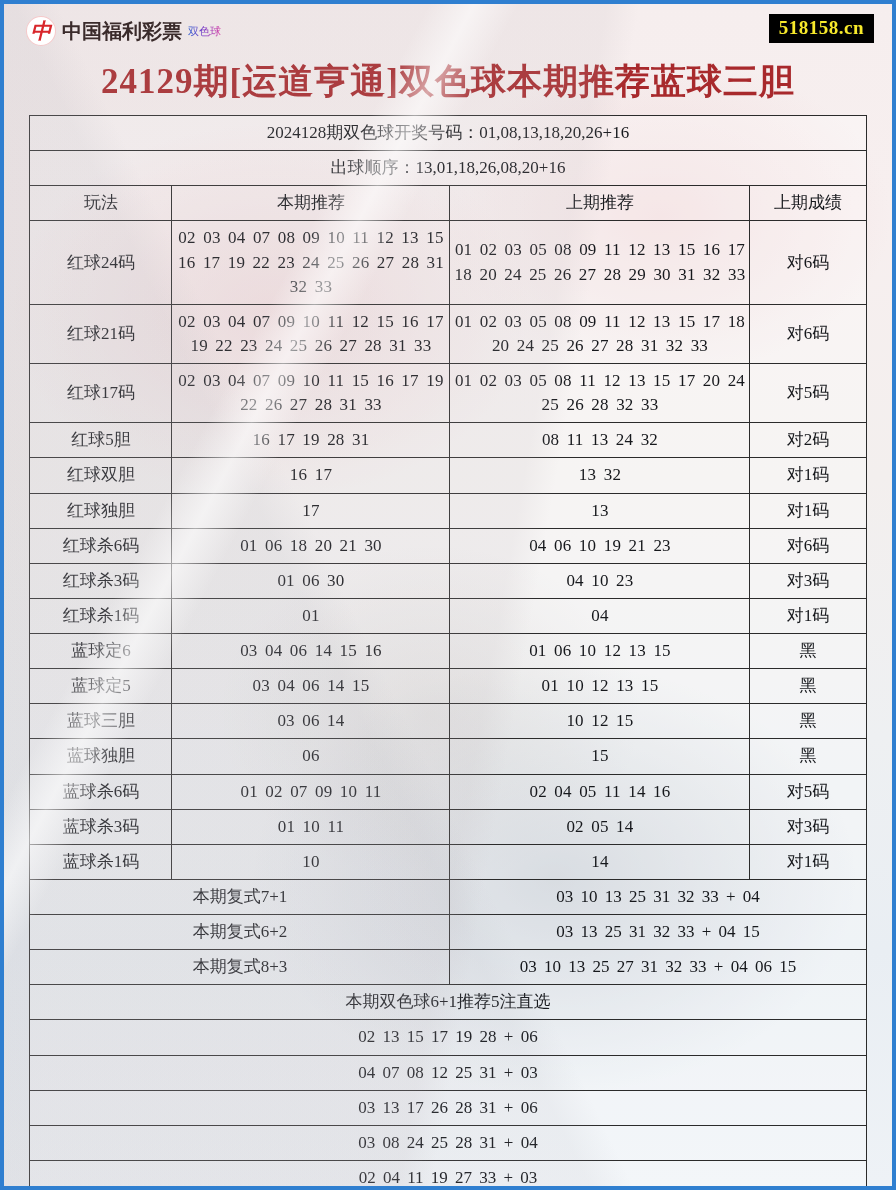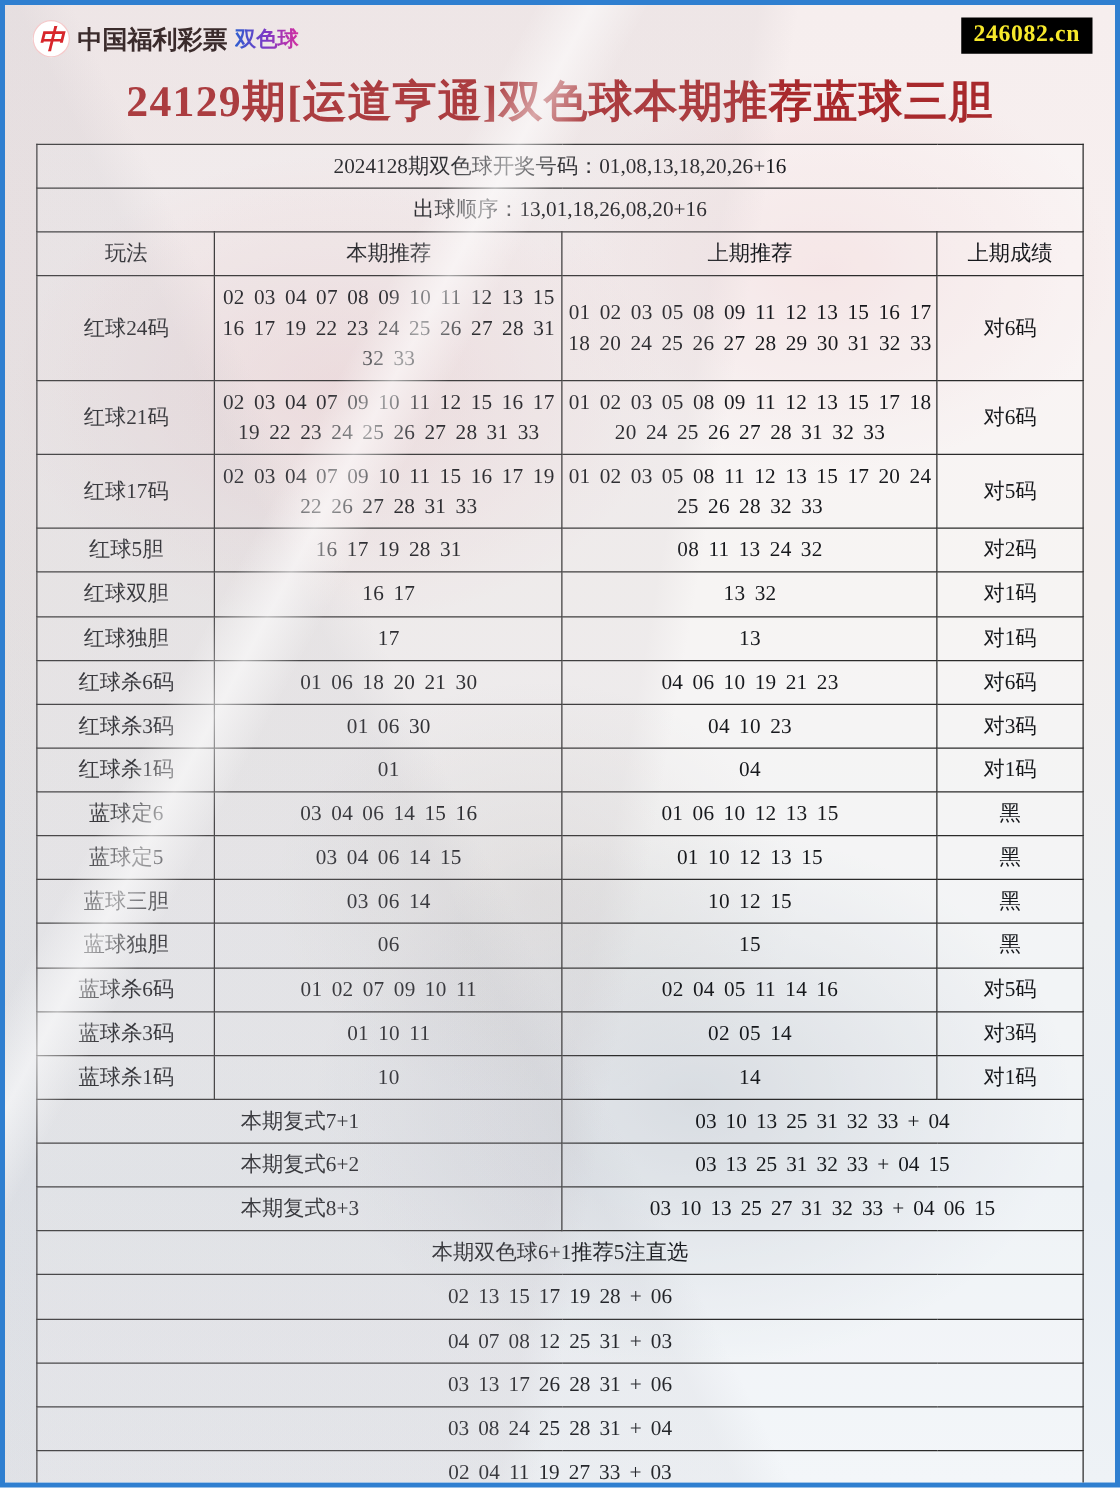--- a/index.html
+++ b/index.html
@@ -43,21 +43,21 @@
     font-weight:bold;font-size:21px;color:#d8262b;
     font-style:italic;line-height:1;
     box-shadow:inset 0 0 0 1px rgba(216,38,43,0.25);
   }
   .logo-cn{
     font-family:"Liberation Sans","DejaVu Sans",sans-serif;
     font-size:20px;font-weight:bold;color:#3a2b2b;letter-spacing:0px;
   }
   .logo-ssq{
     font-family:"Liberation Sans","DejaVu Sans",sans-serif;
-    font-size:17px;font-weight:bold;
+    font-size:11px;font-weight:normal;
     background:linear-gradient(90deg,#2f5fd0 0%,#7a39c6 48%,#d32fa0 100%);
     -webkit-background-clip:text;background-clip:text;color:transparent;
   }
   .wm{
     position:absolute;right:18px;top:10px;
     background:#000000;color:#f7e92b;
     font-family:"Liberation Serif","DejaVu Serif",serif;
     font-size:19px;font-weight:bold;
     padding:3px 10px 4px 10px;letter-spacing:0.5px;
   }
@@ -111,21 +111,21 @@
 <body>
 
 <div id="page" style="border-color: rgb(47, 127, 208);">
 
   <div class="topbar">
     <div class="logo">
       <span class="logo-mark">中</span>
       <span class="logo-cn">中国福利彩票</span>
       <span class="logo-ssq">双色球</span>
     </div>
-    <div class="wm">246082.cn</div>
+    <div class="wm">518158.cn</div>
   </div>
 
   <div class="title" style="color: rgb(168, 41, 44);">24129期[运道亨通]双色球本期推荐蓝球三胆</div>
 
   <table class="grid">
     <colgroup>
       <col class="c1">
         <col class="c2">
         <col class="c3">
         <col class="c4">

